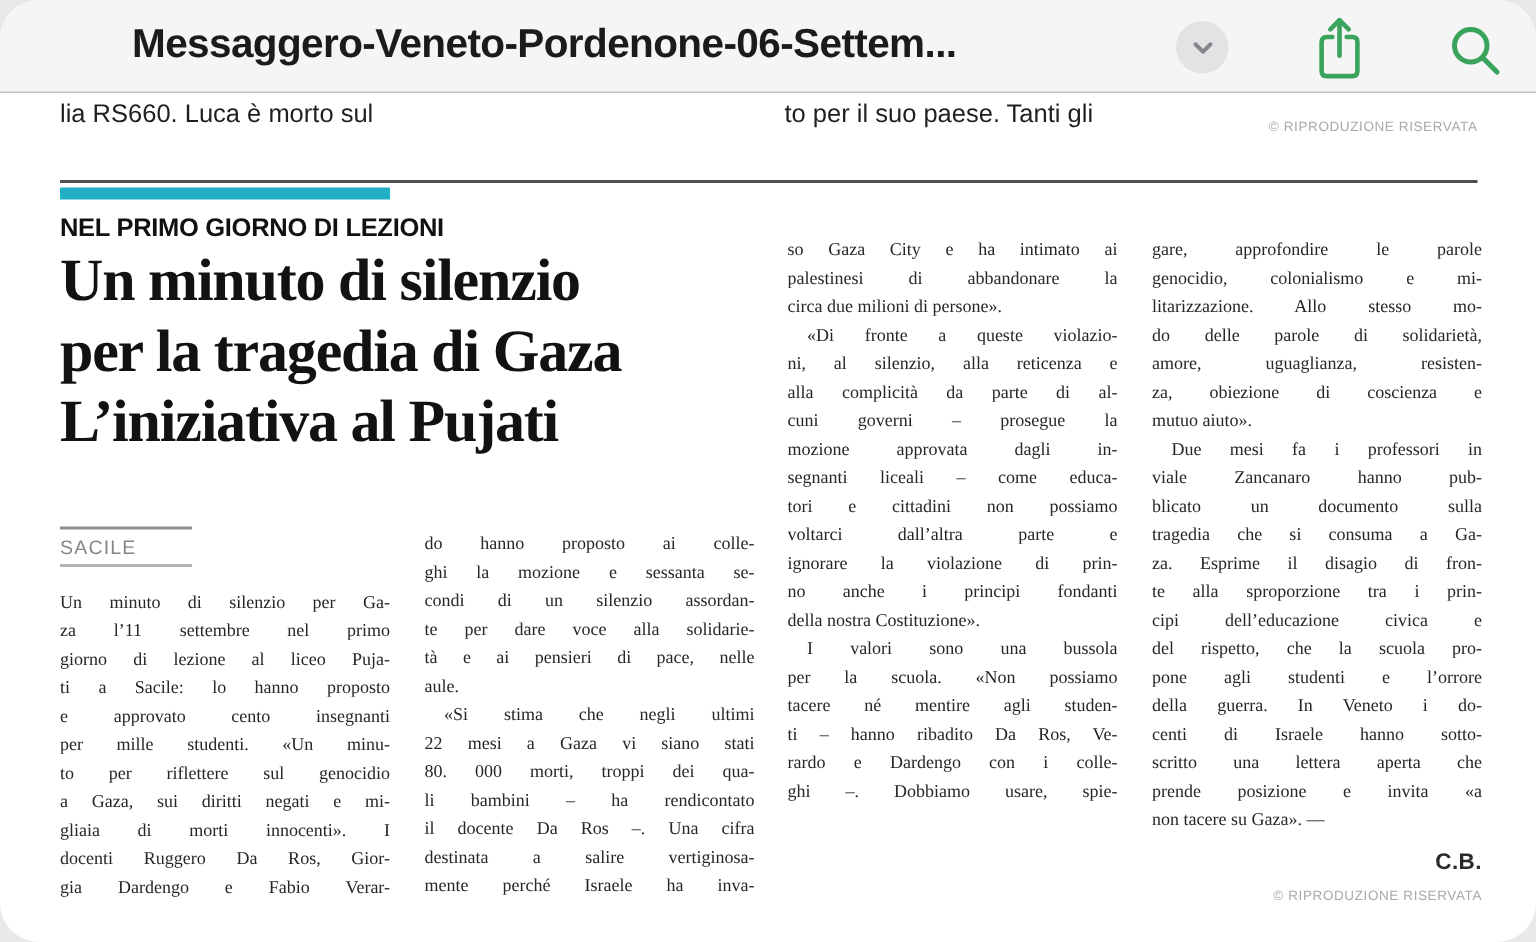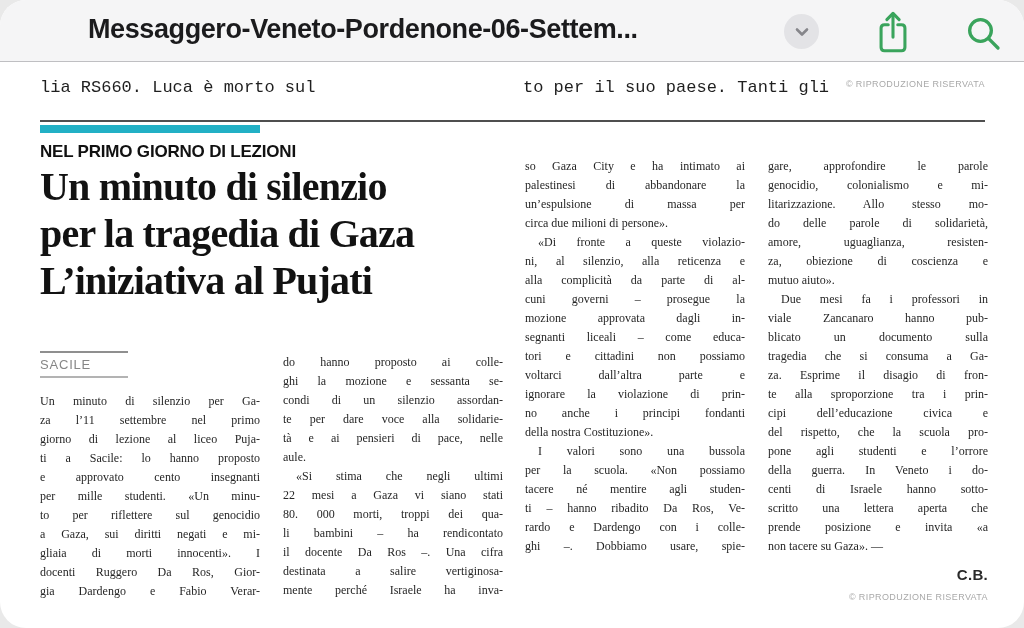--- a/index.html
+++ b/index.html
@@ -11,21 +11,21 @@
   .doc-title{position:absolute;left:88px;top:14px;width:690px;font-size:27px;font-weight:700;
              color:#1b1b1d;letter-spacing:-0.4px;white-space:nowrap;overflow:hidden;}
   .chev-btn{position:absolute;left:784px;top:14px;width:35px;height:35px;border-radius:50%;
             background:#e3e3e6;border:none;padding:0;display:flex;align-items:center;justify-content:center;
             color:#86868b;cursor:pointer;}
   .icon-btn{position:absolute;background:none;border:none;padding:0;color:var(--green,#3aa45c);cursor:pointer;}
   .share-btn{left:872px;top:9px;width:42px;height:46px;}
   .search-btn{left:963px;top:13px;width:40px;height:40px;}
   svg{display:block;}
   
-  .frag{position:absolute;font-family:Liberation Mono, monospace;font-size:17px;color:#1f1f1f;white-space:nowrap;margin-top:12px;}
+  .frag{position:absolute;font-family:Liberation Sans, sans-serif;font-size:17px;color:#1f1f1f;white-space:nowrap;}
   .frag-left{left:40px;top:66px;}
   .frag-mid{left:523px;top:66px;}
   .copy{position:absolute;font-size:9px;color:#a9a9a9;letter-spacing:0.4px;text-align:right;width:220px;}
   .copy-top{left:765px;top:79px;}
   .copy-bottom{left:768px;top:592px;}
   .rule{position:absolute;left:40px;top:120px;width:945px;height:2px;background:#4f4f4f;}
   .accent{position:absolute;left:40px;top:125px;width:220px;height:8px;background:var(--accent,#22b0c5);}
   .kicker{position:absolute;left:40px;top:142px;font-size:17px;font-weight:700;color:#111;
           letter-spacing:-0.2px;white-space:nowrap;}
   .headline{position:absolute;left:40px;top:163px;width:475px;margin:0;
@@ -124,21 +124,20 @@
         <div class="bline">22 mesi a Gaza vi siano stati</div>
         <div class="bline">80. 000 morti, troppi dei qua-</div>
         <div class="bline">li bambini – ha rendicontato</div>
         <div class="bline">il docente Da Ros –. Una cifra</div>
         <div class="bline">destinata a salire vertiginosa-</div>
         <div class="bline">mente perché Israele ha inva-</div>
       </div>
     <div class="col col-3">
         <div class="bline">so Gaza City e ha intimato ai</div>
         <div class="bline">palestinesi di abbandonare la</div>
-        <div class="bline">un’espulsione di massa per</div>
         <div class="bline plast">circa due milioni di persone».</div>
         <div class="bline pindent">«Di fronte a queste violazio-</div>
         <div class="bline">ni, al silenzio, alla reticenza e</div>
         <div class="bline">alla complicità da parte di al-</div>
         <div class="bline">cuni governi – prosegue la</div>
         <div class="bline">mozione approvata dagli in-</div>
         <div class="bline">segnanti liceali – come educa-</div>
         <div class="bline">tori e cittadini non possiamo</div>
         <div class="bline">voltarci dall’altra parte e</div>
         <div class="bline">ignorare la violazione di prin-</div>

